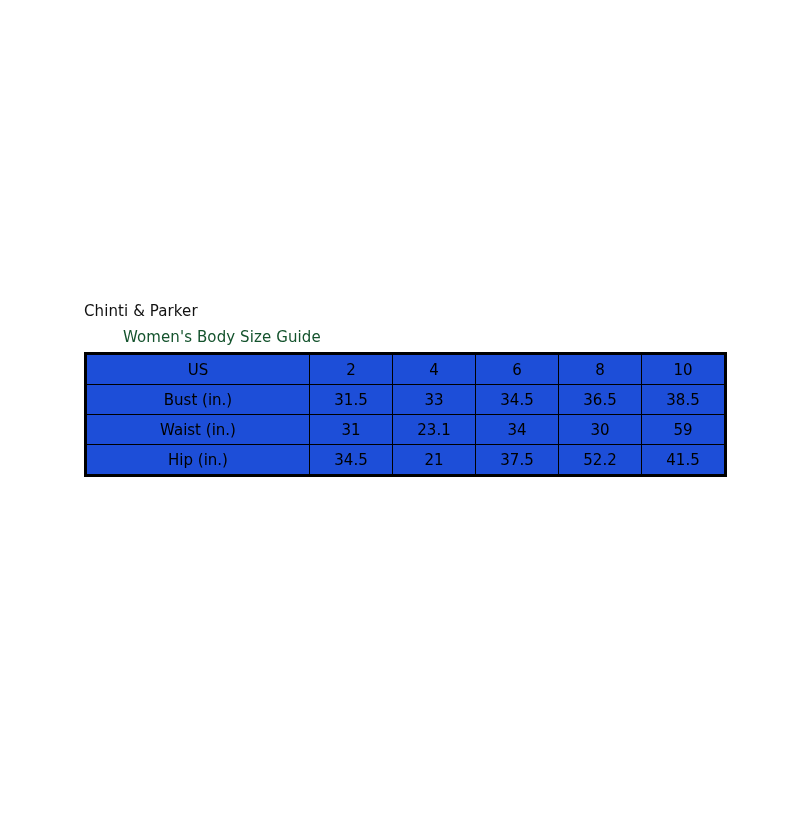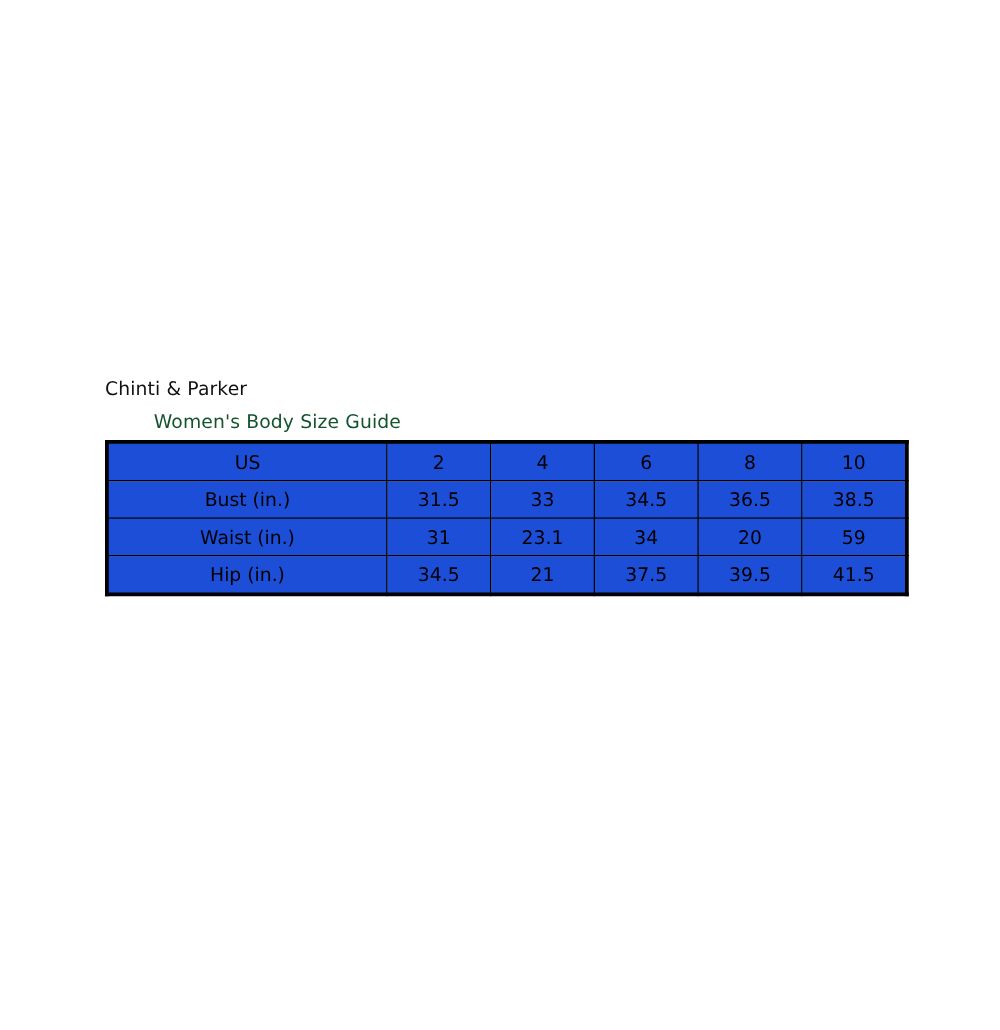--- a/index.html
+++ b/index.html
@@ -97,27 +97,27 @@
         <td class="data-col">33</td>
         <td class="data-col">34.5</td>
         <td class="data-col">36.5</td>
         <td class="data-col">38.5</td>
       </tr>
       <tr>
         <td class="label-col">Waist (in.)</td>
         <td class="data-col">31</td>
         <td class="data-col">23.1</td>
         <td class="data-col">34</td>
-        <td class="data-col">20</td>
+        <td class="data-col">30</td>
         <td class="data-col">59</td>
       </tr>
       <tr>
         <td class="label-col">Hip (in.)</td>
         <td class="data-col">34.5</td>
         <td class="data-col">21</td>
         <td class="data-col">37.5</td>
-        <td class="data-col">39.5</td>
+        <td class="data-col">52.2</td>
         <td class="data-col">41.5</td>
       </tr>
     </tbody>
   </table>
 
 </div>
 
 </body></html>

